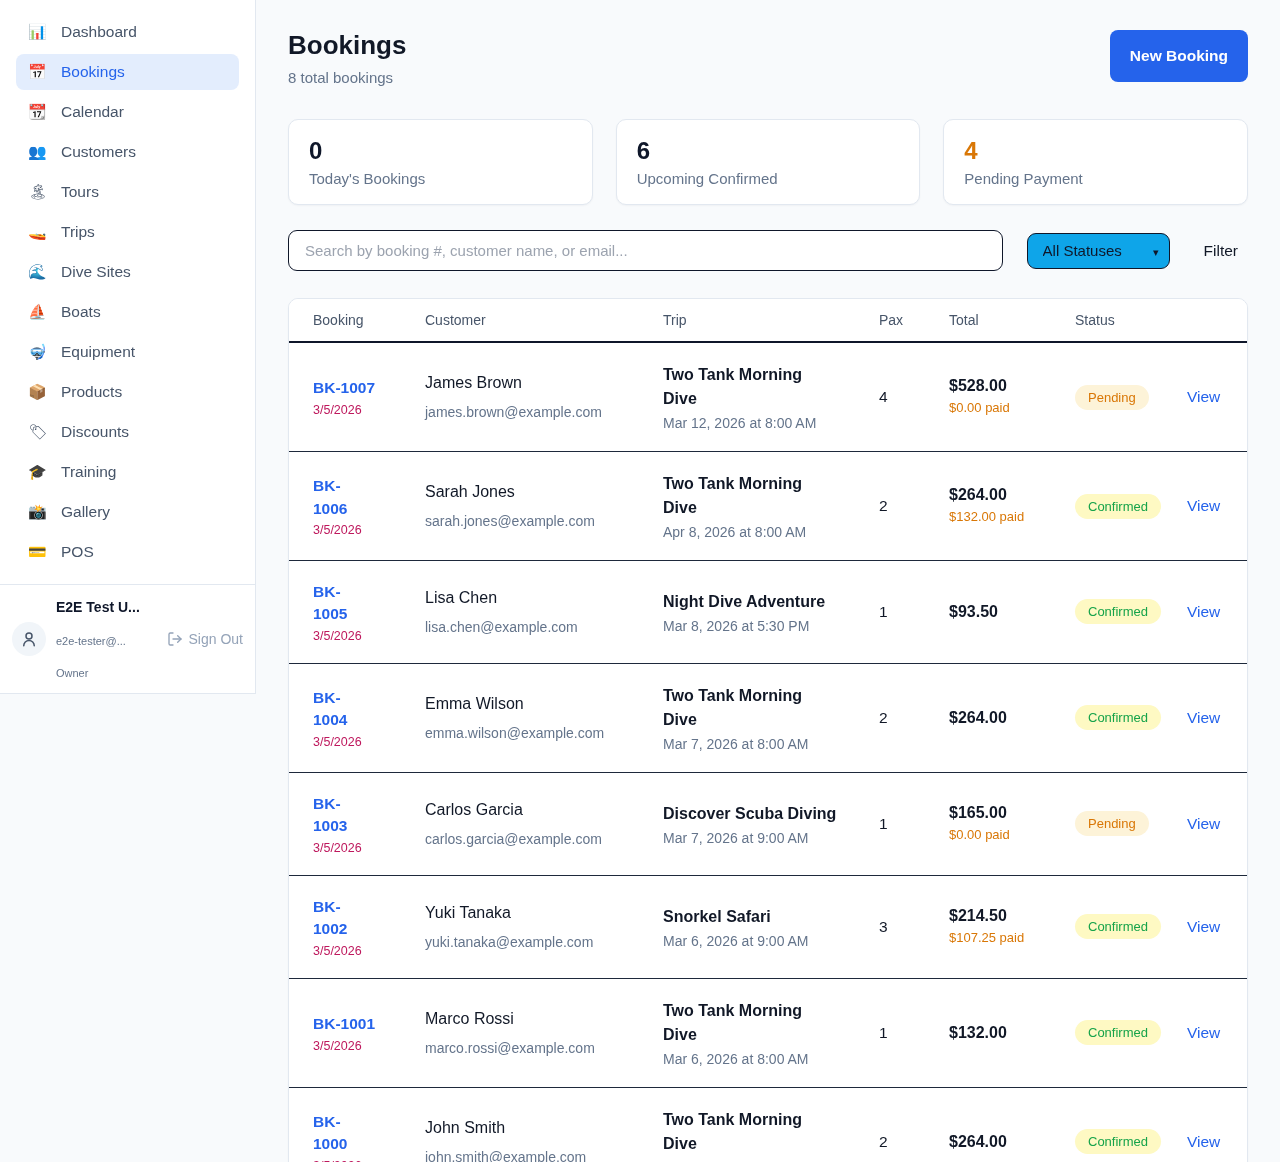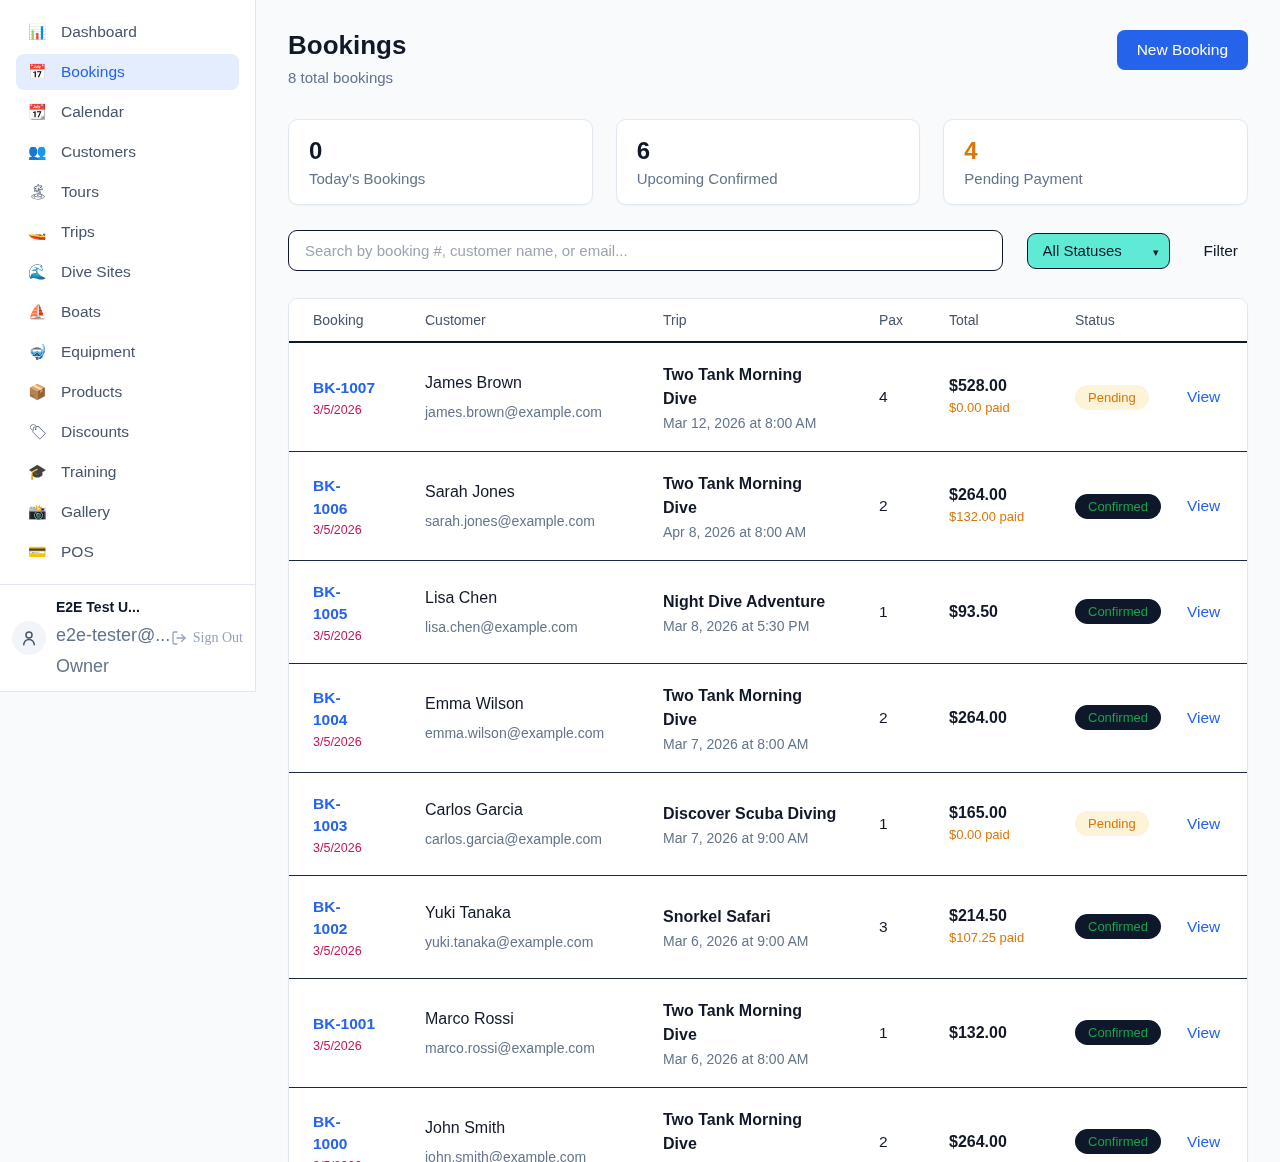--- a/index.html
+++ b/index.html
@@ -44,54 +44,54 @@
   .user-box{
     border-top:1px solid var(--light-border);
     padding:14px 12px;display:flex;align-items:center;gap:10px;
   }
   .avatar{
     width:34px;height:34px;border-radius:50%;background:#f1f5f9;
     display:flex;align-items:center;justify-content:center;color:var(--gray2);flex:0 0 34px;
   }
   .user-meta{flex:1;min-width:0;}
   .user-name{font-size:14px;font-weight:700;color:var(--dark);white-space:nowrap;}
-  .user-email,.user-role{font-size:18px;color:var(--gray);margin-top:10px;white-space:nowrap;}
+  .user-email,.user-role{font-size:11px;color:var(--gray);margin-top:20px;white-space:nowrap;}
   .signout{
     display:flex;align-items:center;gap:6px;border:none;background:none;
-    color:#94a3b8;font-size:14px;cursor:pointer;font-family:Liberation Serif, serif;white-space:nowrap;
+    color:#94a3b8;font-size:14px;cursor:pointer;font-family:Liberation Sans, sans-serif;white-space:nowrap;
   }
 
   
   .main{flex:1;padding:30px 32px 32px 32px;min-width:0;}
   .page-head{display:flex;justify-content:space-between;align-items:flex-start;}
   .page-title{font-size:26px;font-weight:800;color:#111827;}
   .page-sub{font-size:15px;color:var(--gray);margin-top:8px;}
   .btn-primary{
     background:var(--accent);color:#fff;border:none;border-radius:8px;
-    padding:11px 20px;font-size:15.5px;font-weight:400;cursor:pointer;font-family:inherit;
+    padding:17px 20px;font-size:15.5px;font-weight:700;cursor:pointer;font-family:inherit;
   }
 
   .stats{display:flex;gap:23px;margin-top:33px;}
   .stat-card{
     flex:1;background:#fff;border:1px solid var(--light-border);border-radius:10px;
     padding:17px 20px;box-shadow:0 1px 2px rgba(15,23,42,.04);
   }
   .stat-value{font-size:24px;font-weight:800;color:var(--dark);}
   .stat-value.orange{color:var(--pending);}
   .stat-label{font-size:15px;color:var(--gray);margin-top:5px;}
 
   .controls{display:flex;align-items:center;gap:24px;margin-top:25px;}
   .search-input{
     flex:1;height:41px;border:1px solid var(--dark);border-radius:9px;
     padding:0 16px;font-size:15px;color:var(--dark);background:#fff;font-family:inherit;outline:none;
   }
   .search-input::placeholder{color:#9ca3af;}
   .select-wrap{position:relative;}
   .status-select{
-    height:36px;min-width:143px;border:1px solid var(--dark);border-radius:9px;background:#5eead4;
+    height:36px;min-width:143px;border:1px solid var(--dark);border-radius:9px;background:#0ea5e9;
     font-size:15px;color:var(--dark);padding:0 34px 0 15px;font-family:inherit;
     appearance:none;-webkit-appearance:none;cursor:pointer;outline:none;
   }
   .select-chevron{
     position:absolute;right:11px;top:50%;transform:translateY(-42%);
     font-size:11px;color:var(--dark);pointer-events:none;
   }
   .filter-btn{
     border:none;background:none;font-size:15.5px;color:#111827;font-weight:500;
     cursor:pointer;font-family:inherit;padding:6px 10px;
@@ -119,21 +119,21 @@
   .cust-email{font-size:14px;color:var(--gray);margin-top:12px;}
   .trip-name{font-size:16px;font-weight:600;color:#111827;max-width:176px;line-height:1.5;}
   .trip-date{font-size:14px;color:var(--gray);margin-top:4px;}
   .pax{font-size:15.5px;color:#111827;}
   .total{font-size:16px;font-weight:700;color:#111827;}
   .paid{font-size:13px;color:var(--pending);margin-top:4px;max-width:80px;line-height:1.4;}
   .badge{
     display:inline-block;font-size:13px;padding:5px 13px;border-radius:999px;white-space:nowrap;
   }
   .badge.pending{background:#fdf3d8;color:var(--pending);}
-  .badge.confirmed{background:#0f172a;color:var(--confirmed);}
+  .badge.confirmed{background:#fef9c3;color:var(--confirmed);}
   .view-link{color:var(--accent);font-size:15.5px;text-decoration:none;cursor:pointer;}
 </style>
 </head>
 <body>
 
 <div class="layout">
 
   <aside class="sidebar">
     <nav class="nav" id="nav-list">
         <div class="nav-item">

